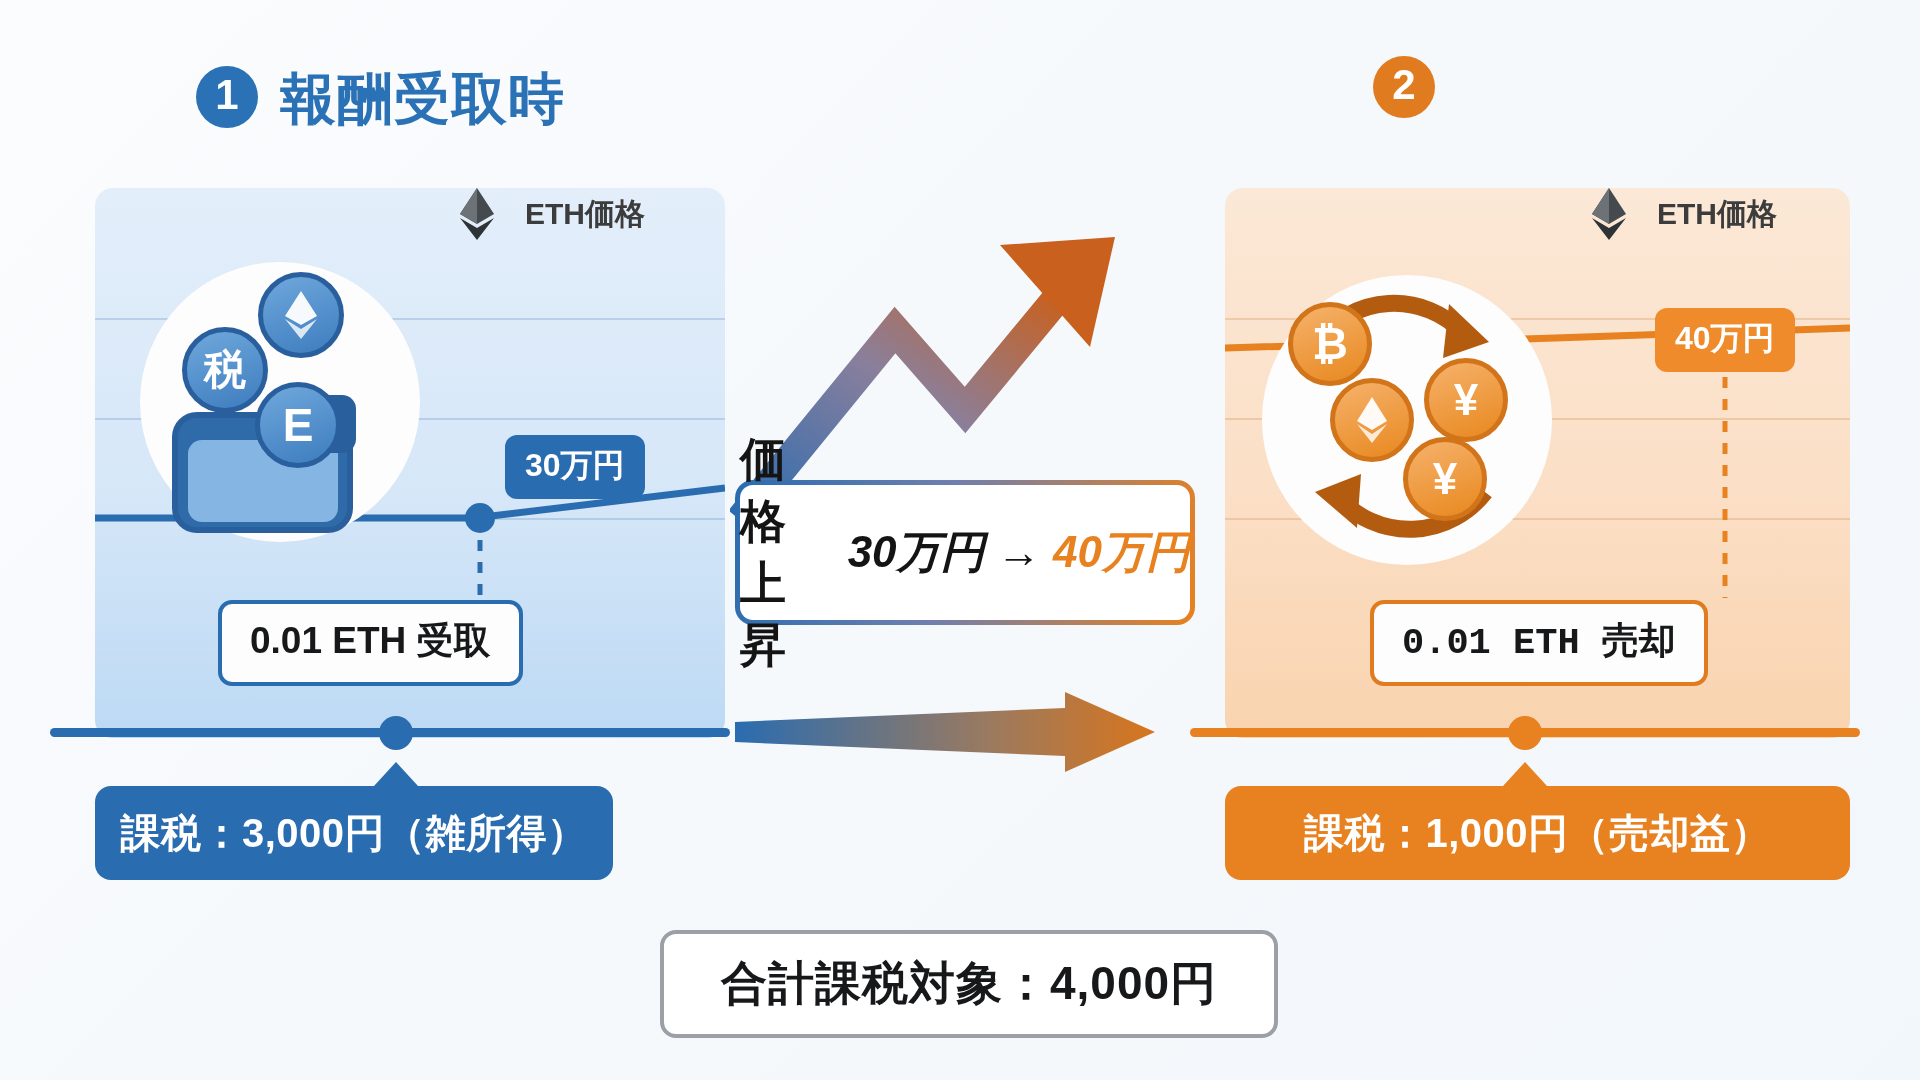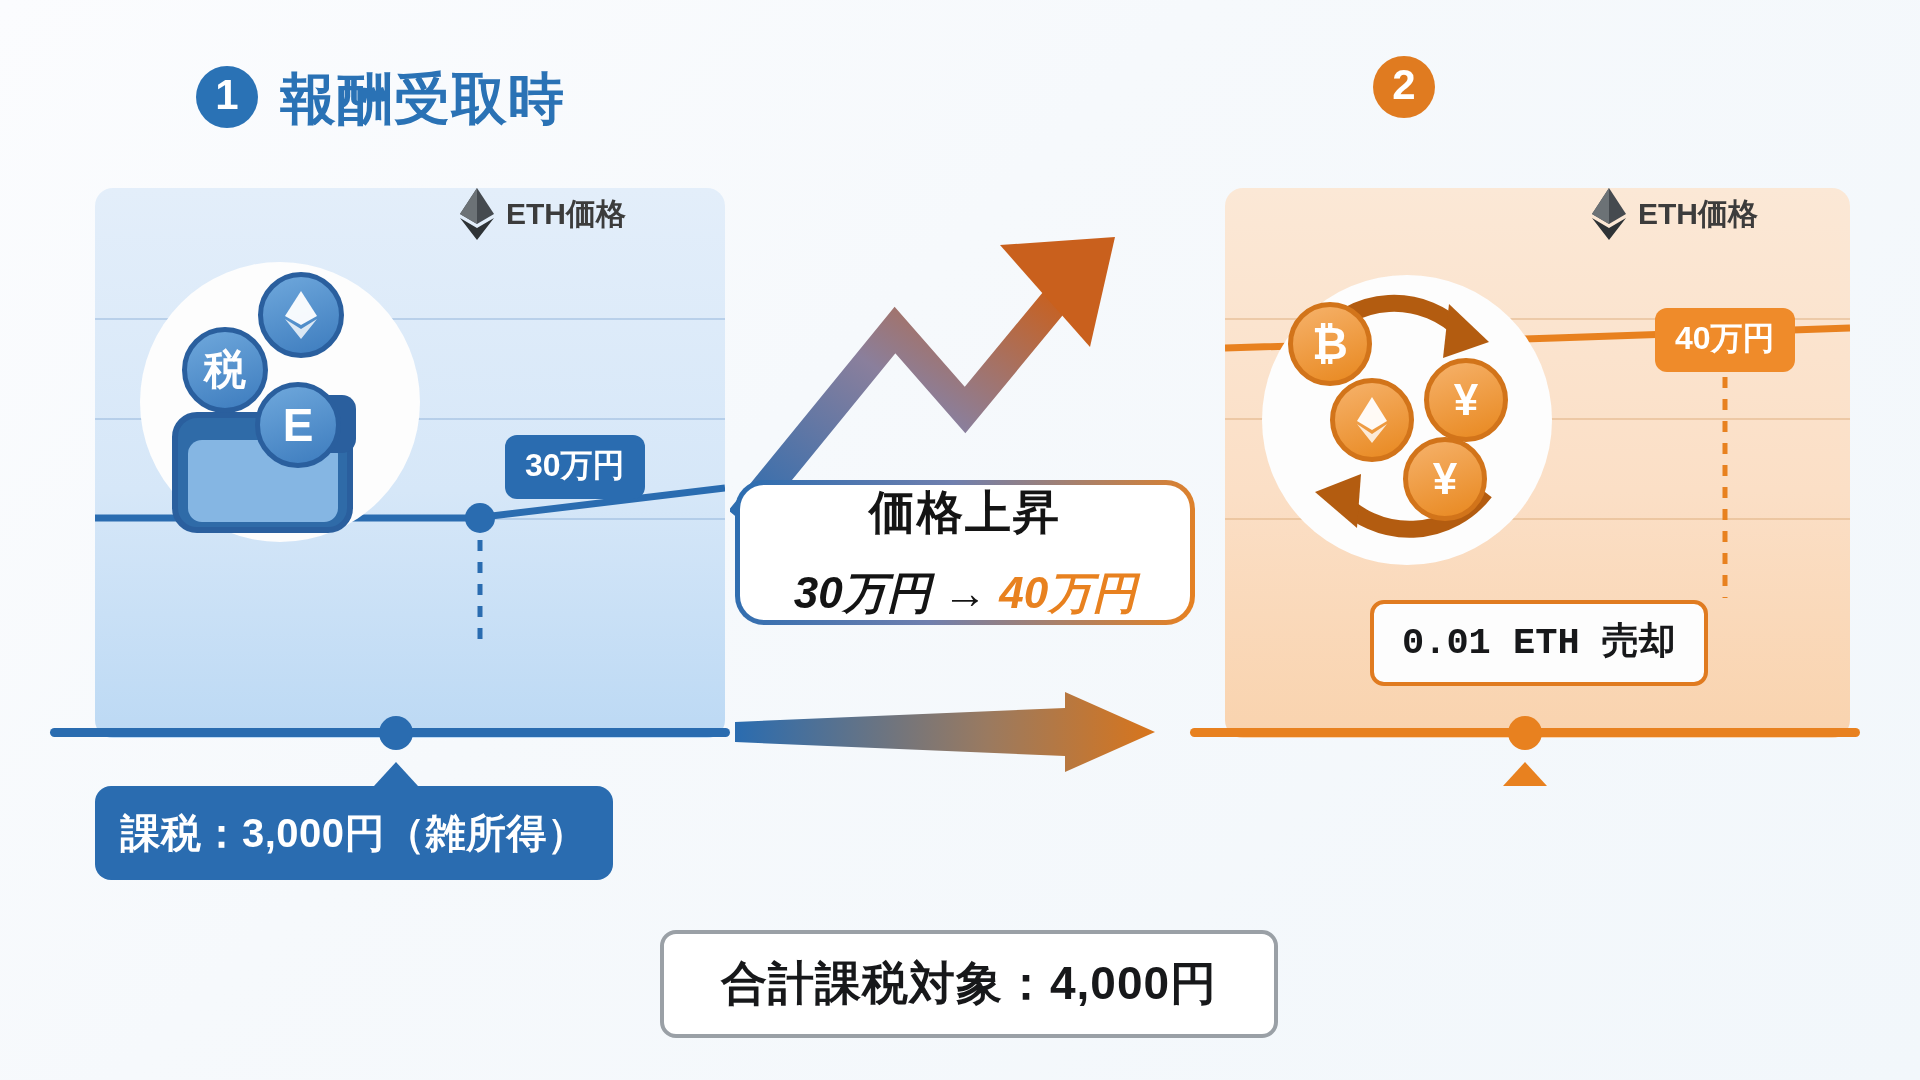--- a/index.html
+++ b/index.html
@@ -38,21 +38,21 @@
   #panel-right {
     left: 1225px; top: 188px; width: 625px; height: 550px;
     background: linear-gradient(180deg, #fbe8d6 0%, #fbdfc6 55%, #f9d3ae 100%);
   }
   .gridline { position: absolute; left: 0; width: 100%; height: 2px; }
   #panel-left .gridline  { background: rgba(140,175,215,.45); }
   #panel-right .gridline { background: rgba(220,170,120,.45); }
 
   
   .legend { position: absolute; display: flex; align-items: center; gap: 12px; }
-  .legend-label { font-size: 30px; font-weight: bold; color: #3c3c3c; }
+  .legend-label { font-size: 30px; font-weight: bold; color: #3c3c3c; margin-left: 19px; }
 
   
   .price-badge {
     position: absolute; border-radius: 12px; color: #fff;
     font-size: 32px; font-weight: bold; padding: 9px 20px 11px;
     white-space: nowrap;
   }
   #badge-left  { background: #2a6cb0; }
   #badge-right { background: #ef8b2a; }
 
@@ -83,22 +83,22 @@
   #tax-left  { background: #2a6cb0; }
   #tax-right { background: #e8811f; }
   .notch { position: absolute; width: 0; height: 0; border-left: 22px solid transparent;
            border-right: 22px solid transparent; }
   #notch-left  { border-bottom: 24px solid #2a6cb0; }
   #notch-right { border-bottom: 24px solid #e8811f; }
 
   
   #callout {
     position: absolute; left: 735px; top: 480px; width: 460px; height: 145px;
-    background: #ffffff; border-radius: 29px;
-    display: flex; flex-direction: column; align-items: center; justify-content: center;
+    background: #ffffff; border-radius: 18px;
+    display: flex; align-items: center; justify-content: center;
     gap: 20px;
     border: 5px solid transparent;
     background-image: linear-gradient(#fff,#fff), linear-gradient(100deg,#2a6cb0 0%, #6f7fae 45%, #e8811f 100%);
     background-origin: border-box; background-clip: padding-box, border-box;
   }
   #callout .line1 { font-size: 46px; font-weight: bold; color: #141414; letter-spacing: 2px; }
   #callout .line2 { font-size: 44px; font-weight: bold; color: #141414; white-space: nowrap; font-style: italic; }
   #callout .line2 .hi { color: #e8811f; }
 
   
@@ -167,20 +167,21 @@
     <svg width="34" height="48" viewBox="0 0 34 48">
       <polygon points="17,0 33,25 17,34 1,25" fill="#ffffff" opacity=".95"></polygon>
       <polygon points="17,38 33,28 17,48 1,28" fill="#ffffff" opacity=".8"></polygon>
     </svg>
   </div>
   <div class="coin coin-blue" style="left:182px; top:327px; width:86px; height:86px; font-size:42px;">税</div>
   <div class="coin coin-blue" style="left:255px; top:382px; width:86px; height:86px; font-size:46px;">E</div>
 
   <div class="price-badge" id="badge-left" style="left:505px; top:435px;">30万円</div>
 
+  <div class="chip" id="chip-left" style="left:218px; top:600px;">0.01 ETH 受取</div>
 
   <div class="timeline" id="timeline-left" style="left:50px; top:728px; width:680px;"></div>
   <div class="tl-dot" id="tl-dot-left" style="left:379px; top:716px;"></div>
 
   <div class="notch" id="notch-left" style="left:374px; top:762px;"></div>
   <div class="tax-banner" id="tax-left" style="left:95px; top:786px; width:518px; height:94px;">課税：3,000円（雑所得）</div>
 
   <svg width="420" height="300" style="position:absolute;left:730px;top:235px">
     <defs>
       <linearGradient id="gradUp" x1="0" y1="1" x2="1" y2="0">
@@ -250,16 +251,17 @@
   <div class="coin coin-org" style="left:1403px; top:437px; width:84px; height:84px; font-size:44px;">¥</div>
 
   <div class="price-badge" id="badge-right" style="left:1655px; top:308px;">40万円</div>
 
   <div class="chip" id="chip-right" style="left:1370px; top:600px;">0.01 ETH 売却</div>
 
   <div class="timeline" id="timeline-right" style="left:1190px; top:728px; width:670px;"></div>
   <div class="tl-dot" id="tl-dot-right" style="left:1508px; top:716px;"></div>
 
   <div class="notch" id="notch-right" style="left:1503px; top:762px;"></div>
+  <div class="tax-banner" id="tax-right" style="left:1225px; top:786px; width:625px; height:94px;">課税：1,000円（売却益）</div>
 
   <div id="total-box">合計課税対象：4,000円</div>
 
 </div>
 
 </body></html>

